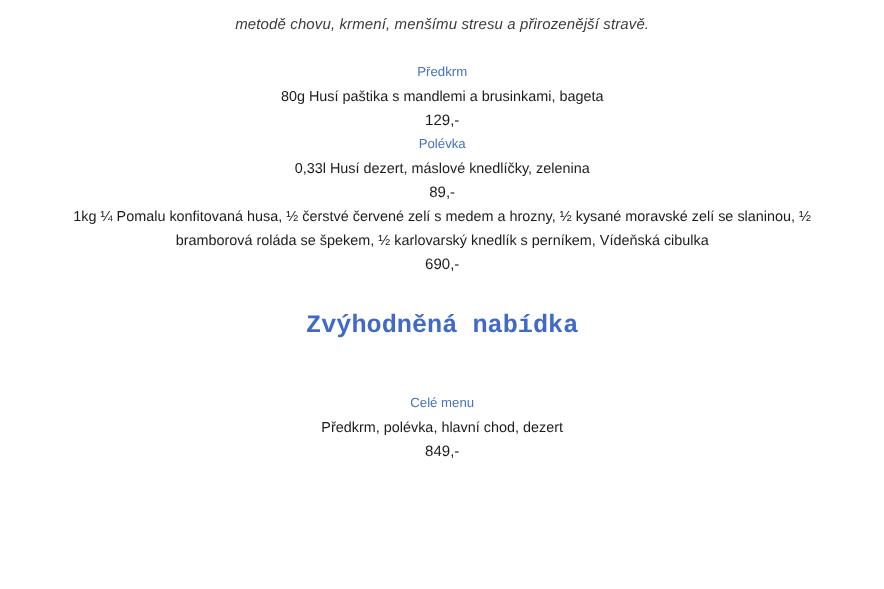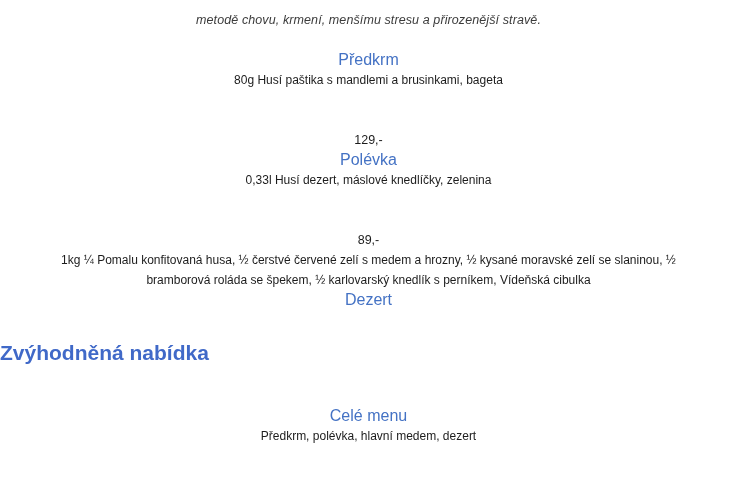--- a/index.html
+++ b/index.html
@@ -28,21 +28,21 @@
     text-align: center;
     line-height: 20px;
     font-size: 12.5px;
     font-style: italic;
     color: #3b3b3b;
     letter-spacing: 0.1px;
   }
 
   .course-heading {
     color: #4472c4;
-    font-size: 16px;
+    font-size: 11px;
     text-align: center;
     line-height: 20px;
   }
 
   .dish {
     color: #1c1c1c;
     font-size: 12px;
     text-align: center;
     line-height: 20px;
   }
@@ -50,29 +50,29 @@
   .dish.wrap {
     white-space: normal;
     padding: 0 56px;
   }
 
   .price {
     color: #1c1c1c;
     font-size: 12.5px;
     text-align: center;
     line-height: 20px;
-    margin-top: 40px;
   }
 
   .section-title {
     color: #4069c8;
     font-size: 21px;
     font-weight: bold;
-    text-align: left;
+    text-align: center;
     line-height: 26px;
+    font-family: Liberation Mono, monospace;
   }
 
   .spacer-sm { height: 10px; }
   .spacer-md { height: 20px; }
   .spacer-lg { height: 30px; }
 
   .courses { margin-top: 0; }
 
   .offer-block { text-align: center; }
 </style>
@@ -96,37 +96,37 @@
     </div>
 
     <div>
       <div class="course-heading">Polévka</div>
       <div class="dish">0,33l Husí dezert, máslové knedlíčky, zelenina</div>
       <div class="price">89,-</div>
     </div>
 
     <div>
       <div class="dish wrap">1kg ¼ Pomalu konfitovaná husa, ½ čerstvé červené zelí s medem a hrozny, ½ kysané moravské zelí se slaninou, ½ bramborová roláda se špekem, ½ karlovarský knedlík s perníkem, Vídeňská cibulka</div>
+      <div class="price">690,-</div>
     </div>
 
     <div>
-      <div class="course-heading">Dezert</div>
     </div>
 
   </div>
 
   <div class="spacer-lg"></div>
 
   <div class="section-title">Zvýhodněná nabídka</div>
 
   <div class="spacer-lg"></div>
   <div class="spacer-sm"></div>
 
   <div class="offer-block">
     <div class="course-heading">Celé menu</div>
-    <div class="dish">Předkrm, polévka, hlavní medem, dezert</div>
+    <div class="dish">Předkrm, polévka, hlavní chod, dezert</div>
     <div class="price">849,-</div>
   </div>
 
   <div class="spacer-md"></div>
   <div class="spacer-sm"></div>
 
 </div>
 
 </body></html>

